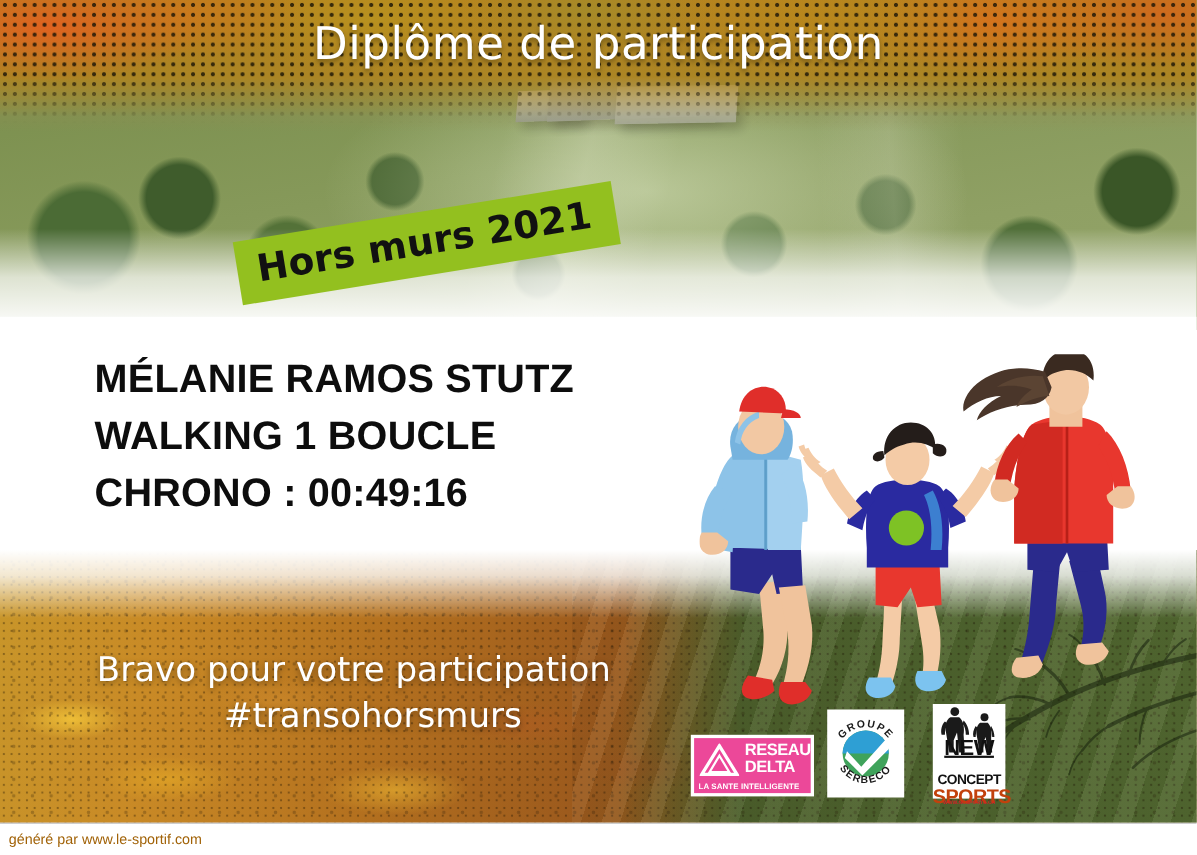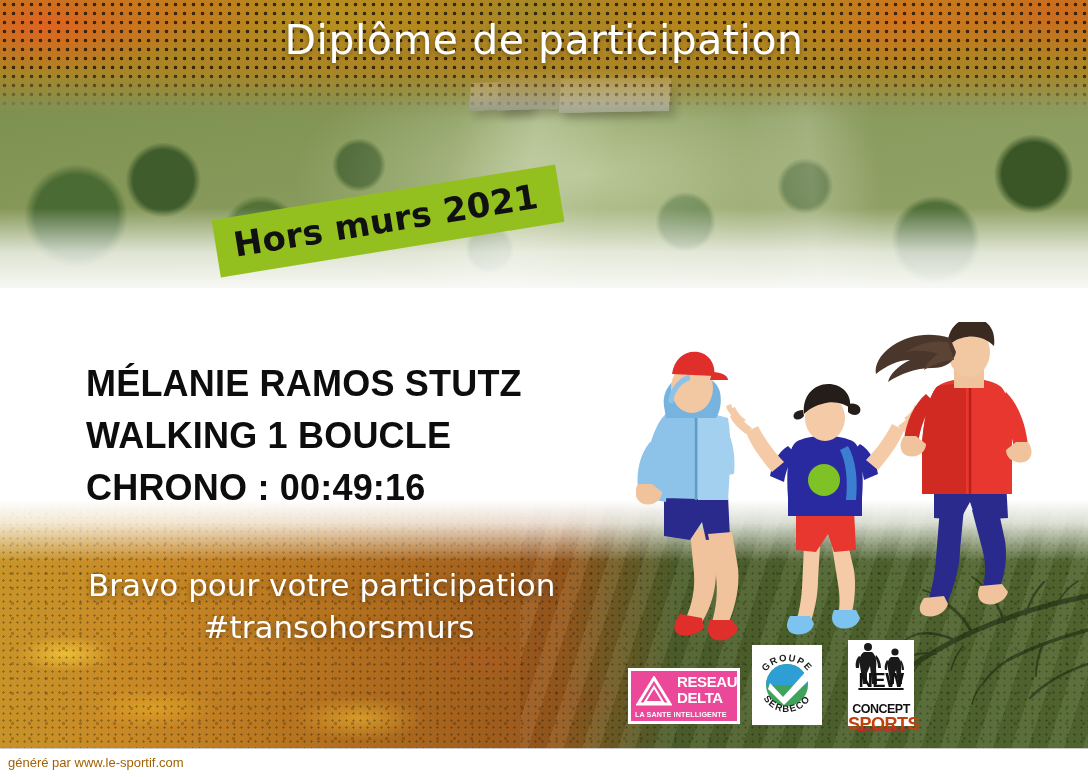--- a/index.html
+++ b/index.html
@@ -171,21 +171,20 @@
   
   .mid-band {
     position: absolute;
     left: 0; top: 288px; width: 1088px; height: 224px;
     background: #ffffff;
   }
   .info {
     position: absolute;
     left: 86px; top: 318px;
     z-index: 6;
-    margin-top: 40px;
   }
   .info-line {
     font-family: "Liberation Sans", sans-serif;
     font-weight: 700;
     font-size: 36px;
     line-height: 52px;
     color: #0d0d0d;
     letter-spacing: .2px;
     white-space: nowrap;
   }
@@ -234,21 +233,21 @@
     background: repeating-linear-gradient(108deg,
       rgba(255,255,255,.055) 0px, rgba(255,255,255,.055) 16px,
       rgba(0,0,0,.05) 16px, rgba(0,0,0,.05) 34px);
   }
   
   .branch { position: absolute; right: 0; bottom: 0; width: 330px; height: 180px; opacity: .62; }
 
   
   .bravo {
     position: absolute;
-    left: 82px; top: 564px;
+    left: 82px; top: 588px;
     width: 540px;
     z-index: 6;
     font-family: "DejaVu Sans", sans-serif;
     color: #ffffff;
     text-shadow: 0 2px 6px rgba(0,0,0,.4);
   }
   .bravo-1 { font-size: 31px; line-height: 42px; text-align: left; padding-left: 6px; }
   .bravo-2 { font-size: 31px; line-height: 42px; text-align: center; padding-right: 26px; }
 
   

